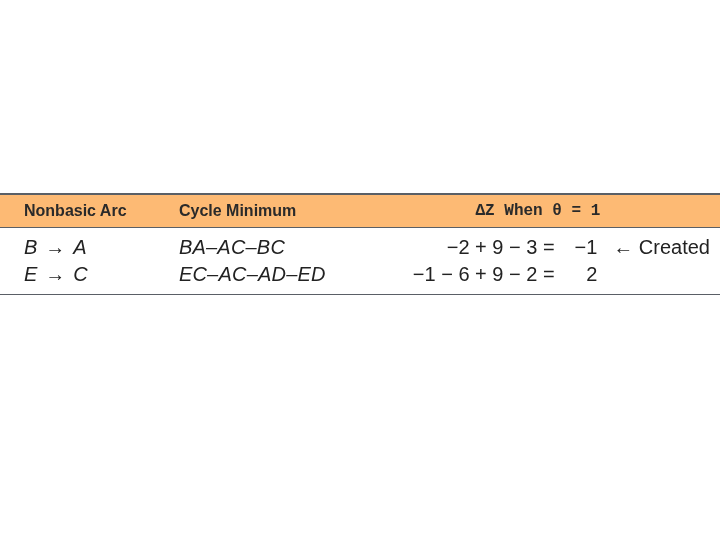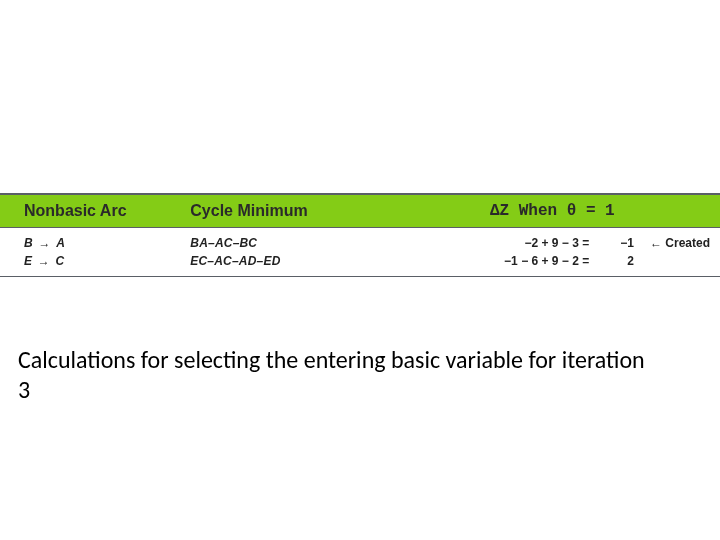--- a/index.html
+++ b/index.html
@@ -21,41 +21,40 @@
     left: 0;
     top: 193px;
     width: 720px;
   }
   table {
     border-collapse: collapse;
     width: 100%;
     font-size: 16px;
   }
   thead tr {
-    background: #84cc16;
+    background: #fdba74;
     margin-left: 8px;
   }
   th {
     font-weight: 700;
     text-align: left;
     padding: 7px 10px 7px 10px;
     border-top: 2px solid #5a5f66;
     border-bottom: 1px solid #5a5f66;
     color: #2a2a2a;
   }
   th.col-dz {
     text-align: center;
     font-family: Liberation Mono, monospace;
   }
   tbody td {
     padding: 2px 10px;
     vertical-align: top;
     color: #222;
-    font-size: 12px;
-    font-weight: bold;
+    font-size: 20px;
   }
   tbody tr:first-child td {
     padding-top: 8px;
   }
   tbody tr:last-child td {
     padding-bottom: 8px;
     border-bottom: 1px solid #5a5f66;
     margin-left: 35px;
   }
   .col-arc   { width: 150px; padding-left: 24px; }
@@ -110,15 +109,14 @@
           </td>
           <td class="col-cycle"><i>EC–AC–AD–ED</i></td>
           <td class="col-eq">−1 − 6 + 9 − 2 =</td>
           <td class="col-val">2</td>
           <td class="col-note"></td>
         </tr>
       </tbody>
     </table>
   </div>
 
-  <div class="caption">Calculations for selecting the entering basic variable for iteration 3</div>
 
 </div>
 
 </body></html>

